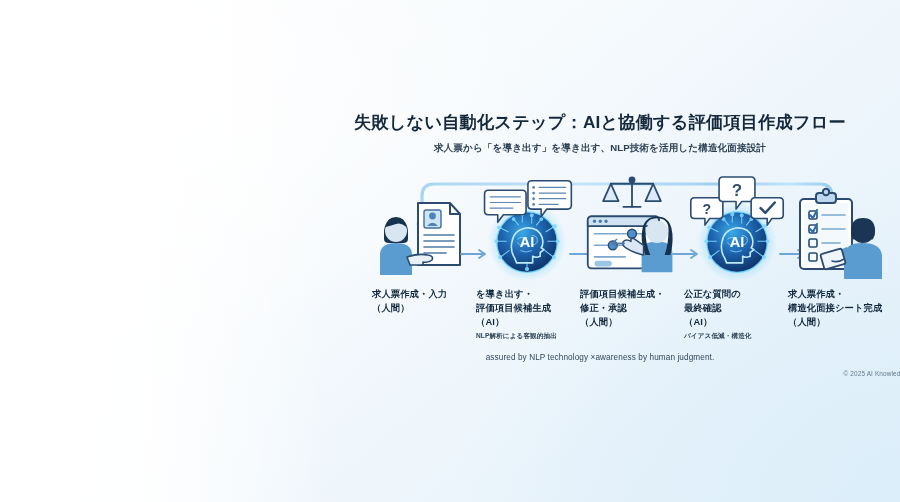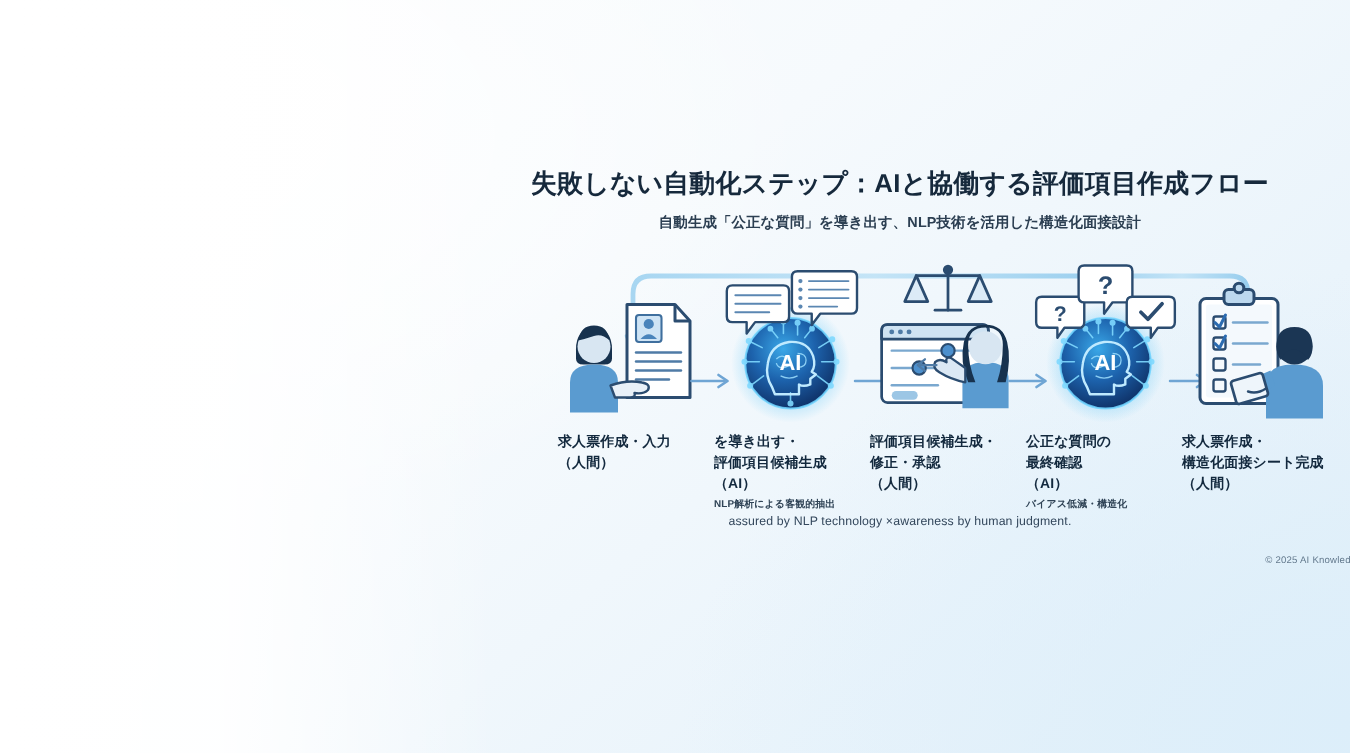--- a/index.html
+++ b/index.html
@@ -124,21 +124,21 @@
     font-size: 6.6px;
     font-weight: 700;
     color: #2f4356;
     letter-spacing: 0.1px;
   }
 
   
   .tagline {
     position: absolute;
     left: 300px;
-    top: 343px;
+    top: 353px;
     width: 600px;
     text-align: center;
     font-size: 8.2px;
     color: #33475c;
     letter-spacing: 0.1px;
   }
   .copyright {
     position: absolute;
     right: 18px;
     top: 370px;
@@ -155,21 +155,21 @@
     pointer-events: none;
   }
 </style>
 </head>
 <body>
 
 <div id="canvas">
 
   <div class="header">
     <div class="title">失敗しない自動化ステップ：AIと協働する評価項目作成フロー</div>
-    <div class="subtitle">自動生成「公正な質問」を導き出す、NLP技術を活用した構造化面接設計</div>
+    <div class="subtitle">求人票から「を導き出す」を導き出す、NLP技術を活用した構造化面接設計</div>
   </div>
 
   <div class="flow">
 
     <svg class="loop-svg" viewBox="0 0 520 185">
       <defs>
         <linearGradient id="loopg" x1="0" y1="0" x2="1" y2="0">
           <stop offset="0%" stop-color="#9fd2f0"></stop>
           <stop offset="50%" stop-color="#bfe2f6"></stop>
           <stop offset="100%" stop-color="#8ec9ec"></stop>

